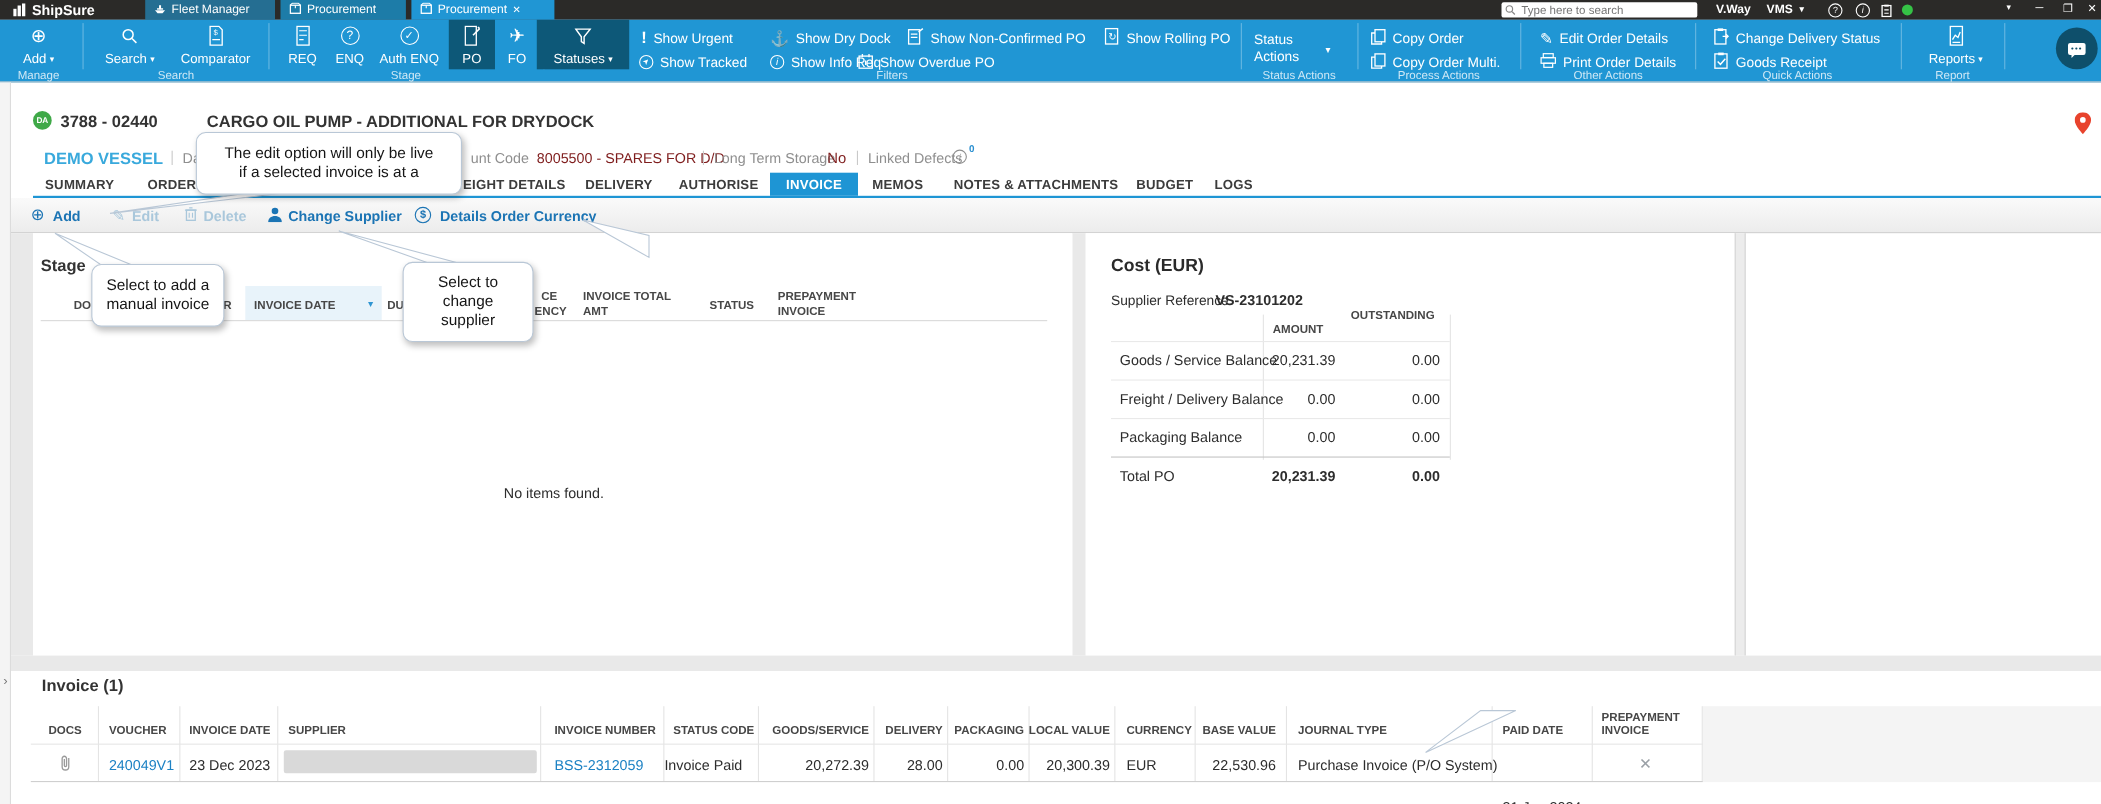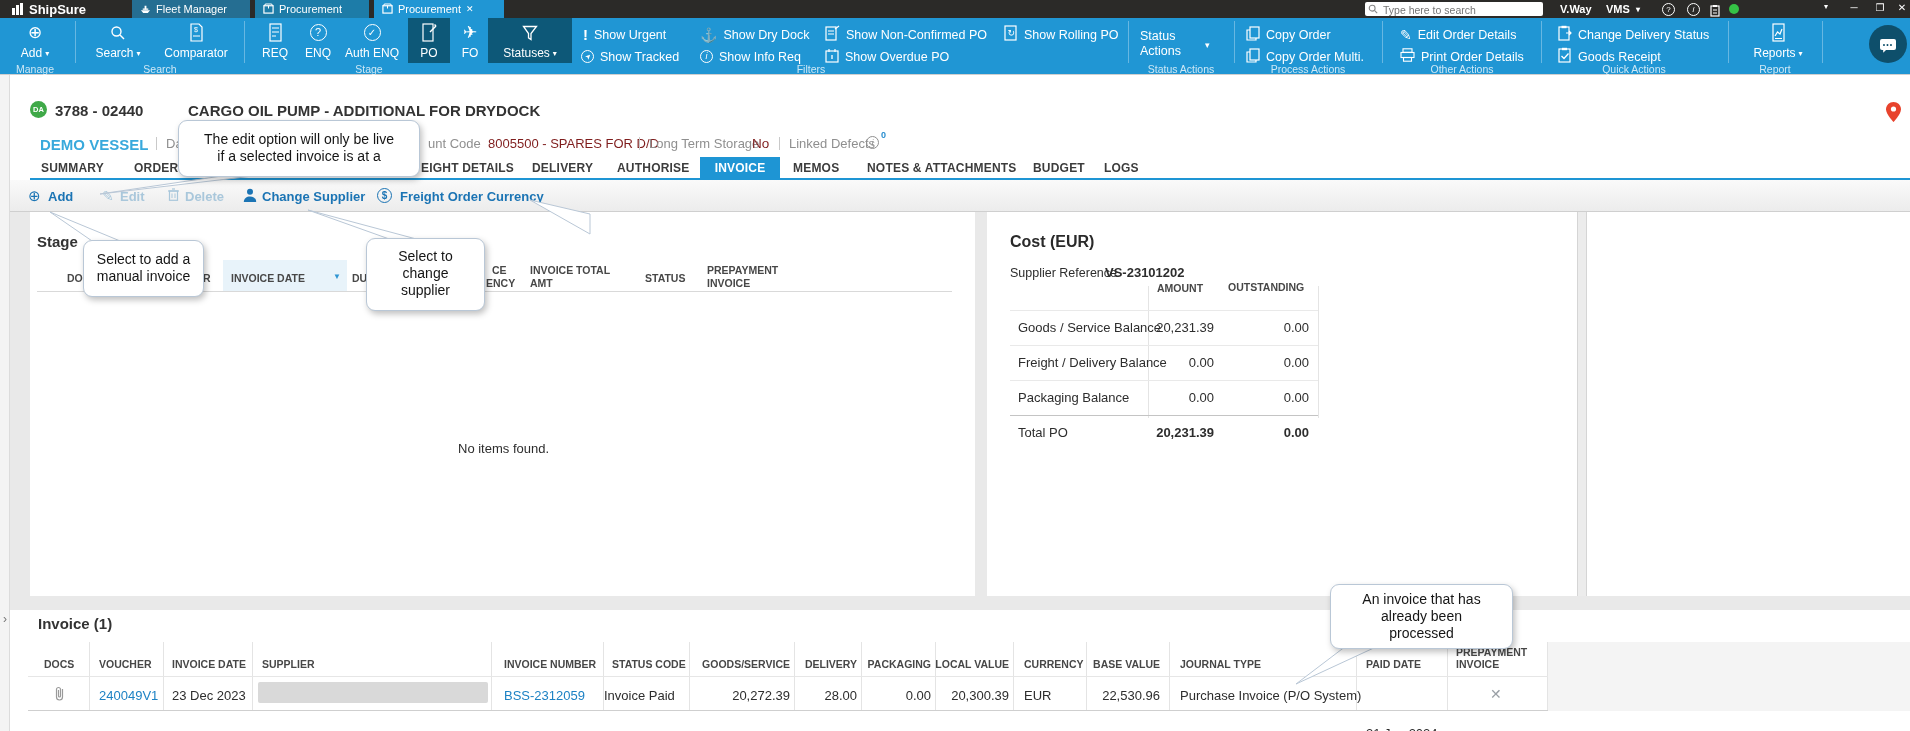--- a/index.html
+++ b/index.html
@@ -243,21 +243,21 @@
     </div>
     <div class="rib-row" style="left:825px;top:8px">
       <span><svg width="15" height="16" viewBox="0 0 15 16">
             <rect x="1" y="2" width="10" height="13" fill="none" stroke="#fff" stroke-width="1.2"></rect>
             <line x1="3" y1="6" x2="9" y2="6" stroke="#fff" stroke-width="1"></line>
             <line x1="3" y1="9" x2="9" y2="9" stroke="#fff" stroke-width="1"></line>
             <path d="M10 4l4-3" stroke="#fff" stroke-width="1.2"></path>
           </svg></span>
       <span>Show Non-Confirmed PO</span>
     </div>
-    <div class="rib-row" style="left:825px;top:30px">
+    <div class="rib-row" style="left:780px;top:30px">
       <span><svg width="14" height="15" viewBox="0 0 14 15">
             <rect x="1" y="3" width="12" height="11" fill="none" stroke="#fff" stroke-width="1.2"></rect>
             <line x1="4" y1="1" x2="4" y2="4" stroke="#fff" stroke-width="1.2"></line>
             <line x1="10" y1="1" x2="10" y2="4" stroke="#fff" stroke-width="1.2"></line>
             <line x1="7" y1="7" x2="7" y2="11" stroke="#fff" stroke-width="1.3"></line>
           </svg></span>
       <span>Show Overdue PO</span>
     </div>
     <div class="rib-row" style="left:1004px;top:8px">
       <span><svg width="14" height="16" viewBox="0 0 14 16">
@@ -391,21 +391,21 @@
         <line x1="4" y1="5.5" x2="4" y2="10" stroke="#a9c7db" stroke-width="1"></line>
         <line x1="7" y1="5.5" x2="7" y2="10" stroke="#a9c7db" stroke-width="1"></line>
       </svg></span>
   <span class="act dis" style="left:185px">Delete</span>
   <span class="act-ic" style="left:243px"><svg width="14" height="14" viewBox="0 0 14 14">
         <circle cx="7" cy="3.8" r="3" fill="#1b74b4"></circle>
         <path d="M0.8 14c0-3.6 2.8-5.6 6.2-5.6s6.2 2 6.2 5.6z" fill="#1b74b4"></path>
       </svg></span>
   <span class="act" style="left:262px">Change Supplier</span>
   <div class="dol" style="left:377px">$</div>
-  <span class="act" style="left:400px">Freight Order Currency</span>
+  <span class="act" style="left:400px">Details Order Currency</span>
 
   <div class="gut" style="left:10px;top:212px;width:20px;height:384px"></div>
   <div class="panel" style="left:30px;top:212px;width:945px;height:384px"></div>
   <div class="gut" style="left:975px;top:212px;width:12px;height:384px"></div>
   <div class="panel" style="left:987px;top:212px;width:590px;height:384px"></div>
   <div class="gut" style="left:1577px;top:212px;width:10px;height:384px;background:#ececec;border-left:1px solid #d5d5d5;border-right:1px solid #d5d5d5;box-sizing:border-box"></div>
 
   <span class="ptitle" style="left:37px;top:233px">Stage</span>
   <div style="position:absolute;left:223px;top:260px;width:124px;height:31px;background:#e8f3fa"></div>
   <div class="hline" style="left:37px;top:291px;width:915px;background:#d9d9d9"></div>
@@ -421,21 +421,21 @@
   <span class="th" style="left:645px;top:272px">STATUS</span>
   <span class="th" style="left:707px;top:264px">PREPAYMENT</span>
   <span class="th" style="left:707px;top:277px">INVOICE</span>
   <span class="cell" style="left:458px;top:441px">No items found.</span>
 
   <span style="position:absolute;left:1010px;top:233px;font-size:16px;font-weight:bold;color:#2a2a2a">Cost (EUR)</span>
   <span class="cell glabel" style="left:1010px;top:266px;font-size:12.5px">Supplier Reference</span>
   <span class="cell" style="left:1105px;top:265px;font-weight:bold">VS-23101202</span>
   <div class="vline" style="left:1148px;top:286px;height:132px"></div>
   <div class="vline" style="left:1318px;top:286px;height:132px"></div>
-  <span class="th" style="left:1157px;top:282px">AMOUNT</span>
+  <span class="th" style="left:1157px;top:294px">AMOUNT</span>
   <span class="th" style="left:1228px;top:281px">OUTSTANDING</span>
   <div class="hline" style="left:1010px;top:310px;width:308px;background:#e9e9e9"></div>
   <span class="cell" style="left:1018px;top:320px">Goods / Service Balance</span>
   <div class="cell rnum" style="left:1148px;top:320px;width:66px">20,231.39</div>
   <div class="cell rnum" style="left:1222px;top:320px;width:87px">0.00</div>
   <div class="hline" style="left:1010px;top:345px;width:308px;background:#e9e9e9"></div>
   <span class="cell" style="left:1018px;top:355px">Freight / Delivery Balance</span>
   <div class="cell rnum" style="left:1148px;top:355px;width:66px">0.00</div>
   <div class="cell rnum" style="left:1222px;top:355px;width:87px">0.00</div>
   <div class="hline" style="left:1010px;top:380px;width:308px;background:#e9e9e9"></div>
@@ -527,19 +527,14 @@
   </div>
   <div class="tip" style="left:178px;top:120px;width:242px;height:57px;padding-top:10px">
     <div>The edit option will only be live</div>
     <div>if a selected invoice is at a</div>
   </div>
   <div class="tip" style="left:366px;top:238px;width:119px;height:73px;padding-top:9px">
     <div>Select to</div>
     <div>change</div>
     <div>supplier</div>
   </div>
-  <div class="tip" style="left:1330px;top:584px;width:183px;height:65px;padding-top:6px">
-    <div>An invoice that has</div>
-    <div>already been</div>
-    <div>processed</div>
-  </div>
 
 </div>
 
 </body></html>

